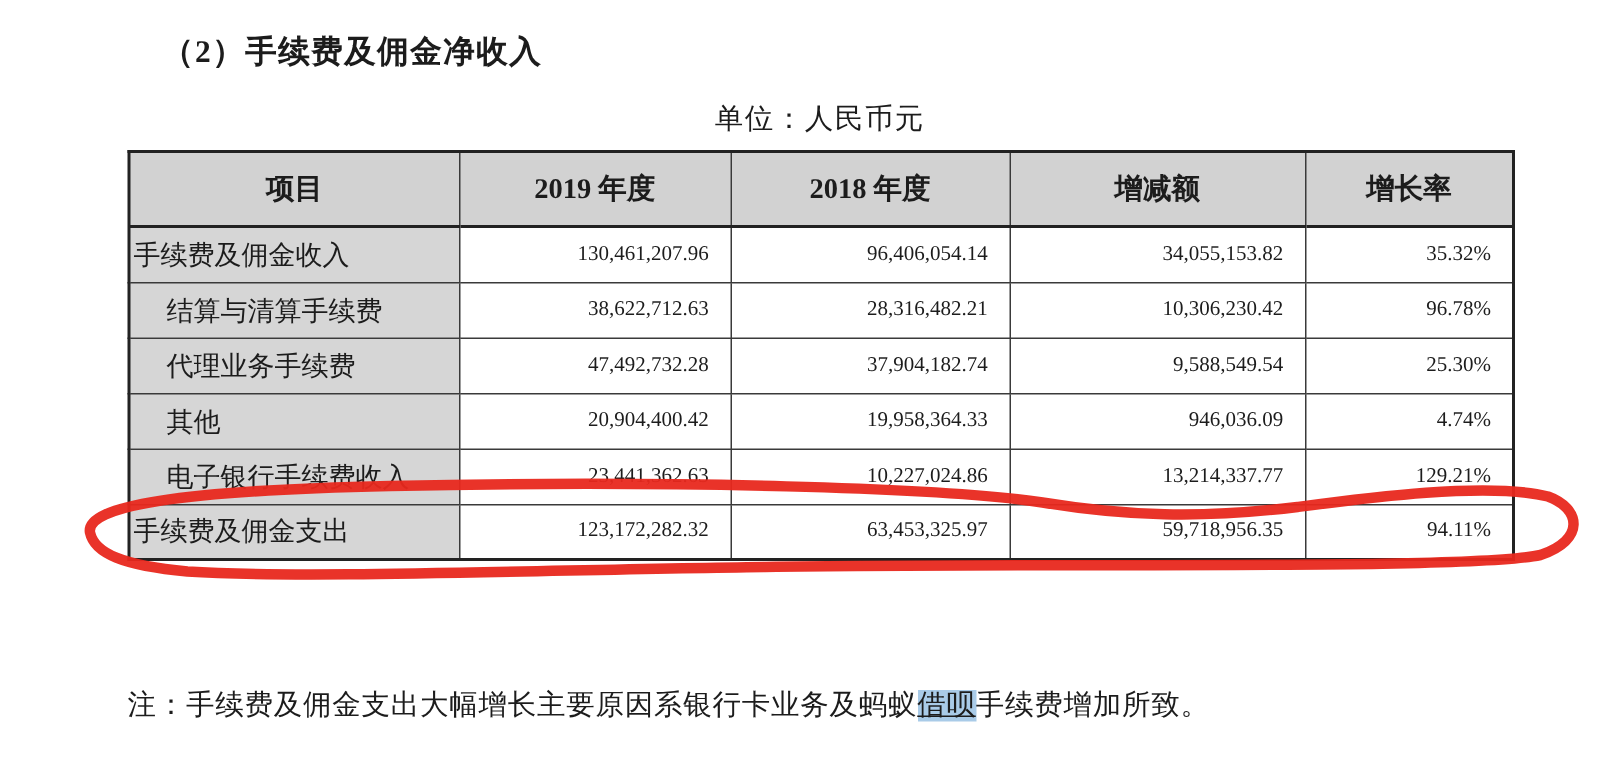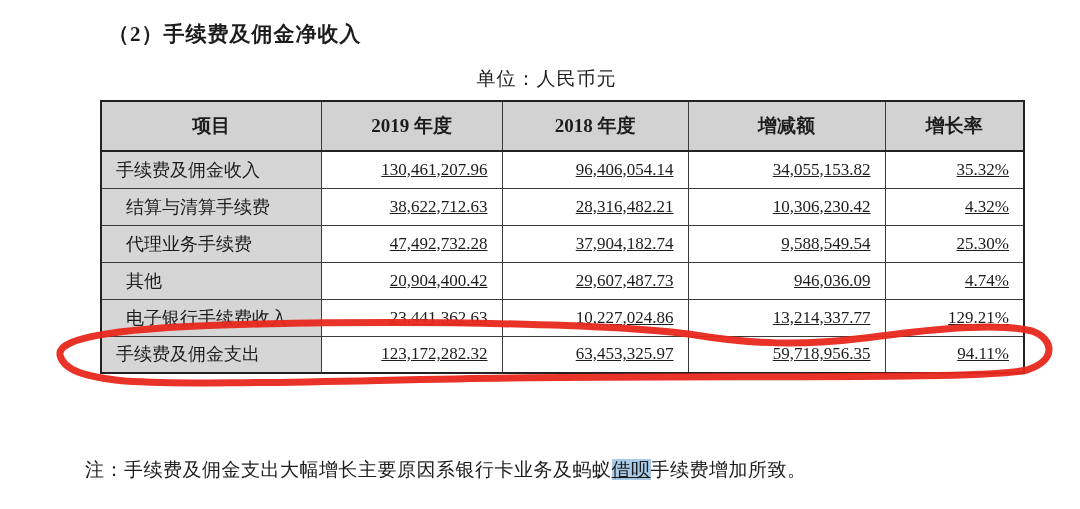--- a/index.html
+++ b/index.html
@@ -30,21 +30,21 @@
   .unit-label {
     position: absolute;
     left: 85px; top: 66px;
     width: 923px;
     text-align: center;
     font-size: 19px;
     letter-spacing: 1px;
   }
   .fee-table {
     position: absolute;
-    left: 100px; top: 100px;
+    left: 85px; top: 100px;
     width: 923px;
     border-collapse: collapse;
     table-layout: fixed;
     font-size: 18px;
   }
   .fee-table col.c-item   { width: 220px; }
   .fee-table col.c-2019   { width: 181px; }
   .fee-table col.c-2018   { width: 186px; }
   .fee-table col.c-change { width: 197px; }
   .fee-table col.c-rate   { width: 139px; }
@@ -58,31 +58,30 @@
     height: 50px;
     background: var(--header-bg);
     font-size: 19px;
     font-weight: bold;
     text-align: center;
     border-bottom: 2px solid #222;
   }
   .fee-table td.item-cell {
     background: var(--item-col-bg);
     text-align: left;
-    padding-left: 14px;
+    padding-left: 2px;
     font-size: 18px;
   }
   .fee-table td.item-cell.indent { padding-left: 24px; }
   .fee-table td.num-cell {
     background: #ffffff;
     text-align: right;
     padding-right: 14px;
-    font-size: 17px;
+    font-size: 14px;
     font-family: "Liberation Serif", "DejaVu Serif", serif;
-    text-decoration: underline;
   }
   .note-line {
     position: absolute;
     left: 85px; top: 457px;
     font-size: 19px;
     letter-spacing: 0.5px;
   }
   .note-line .hl {
     background: var(--highlight-blue);
     text-decoration: underline;
@@ -125,33 +124,33 @@
         <td class="num-cell">130,461,207.96</td>
         <td class="num-cell">96,406,054.14</td>
         <td class="num-cell">34,055,153.82</td>
         <td class="num-cell">35.32%</td>
       </tr>
       <tr>
         <td class="item-cell indent">结算与清算手续费</td>
         <td class="num-cell">38,622,712.63</td>
         <td class="num-cell">28,316,482.21</td>
         <td class="num-cell">10,306,230.42</td>
-        <td class="num-cell">4.32%</td>
+        <td class="num-cell">96.78%</td>
       </tr>
       <tr>
         <td class="item-cell indent">代理业务手续费</td>
         <td class="num-cell">47,492,732.28</td>
         <td class="num-cell">37,904,182.74</td>
         <td class="num-cell">9,588,549.54</td>
         <td class="num-cell">25.30%</td>
       </tr>
       <tr>
         <td class="item-cell indent">其他</td>
         <td class="num-cell">20,904,400.42</td>
-        <td class="num-cell">29,607,487.73</td>
+        <td class="num-cell">19,958,364.33</td>
         <td class="num-cell">946,036.09</td>
         <td class="num-cell">4.74%</td>
       </tr>
       <tr>
         <td class="item-cell indent">电子银行手续费收入</td>
         <td class="num-cell">23,441,362.63</td>
         <td class="num-cell">10,227,024.86</td>
         <td class="num-cell">13,214,337.77</td>
         <td class="num-cell">129.21%</td>
       </tr>

